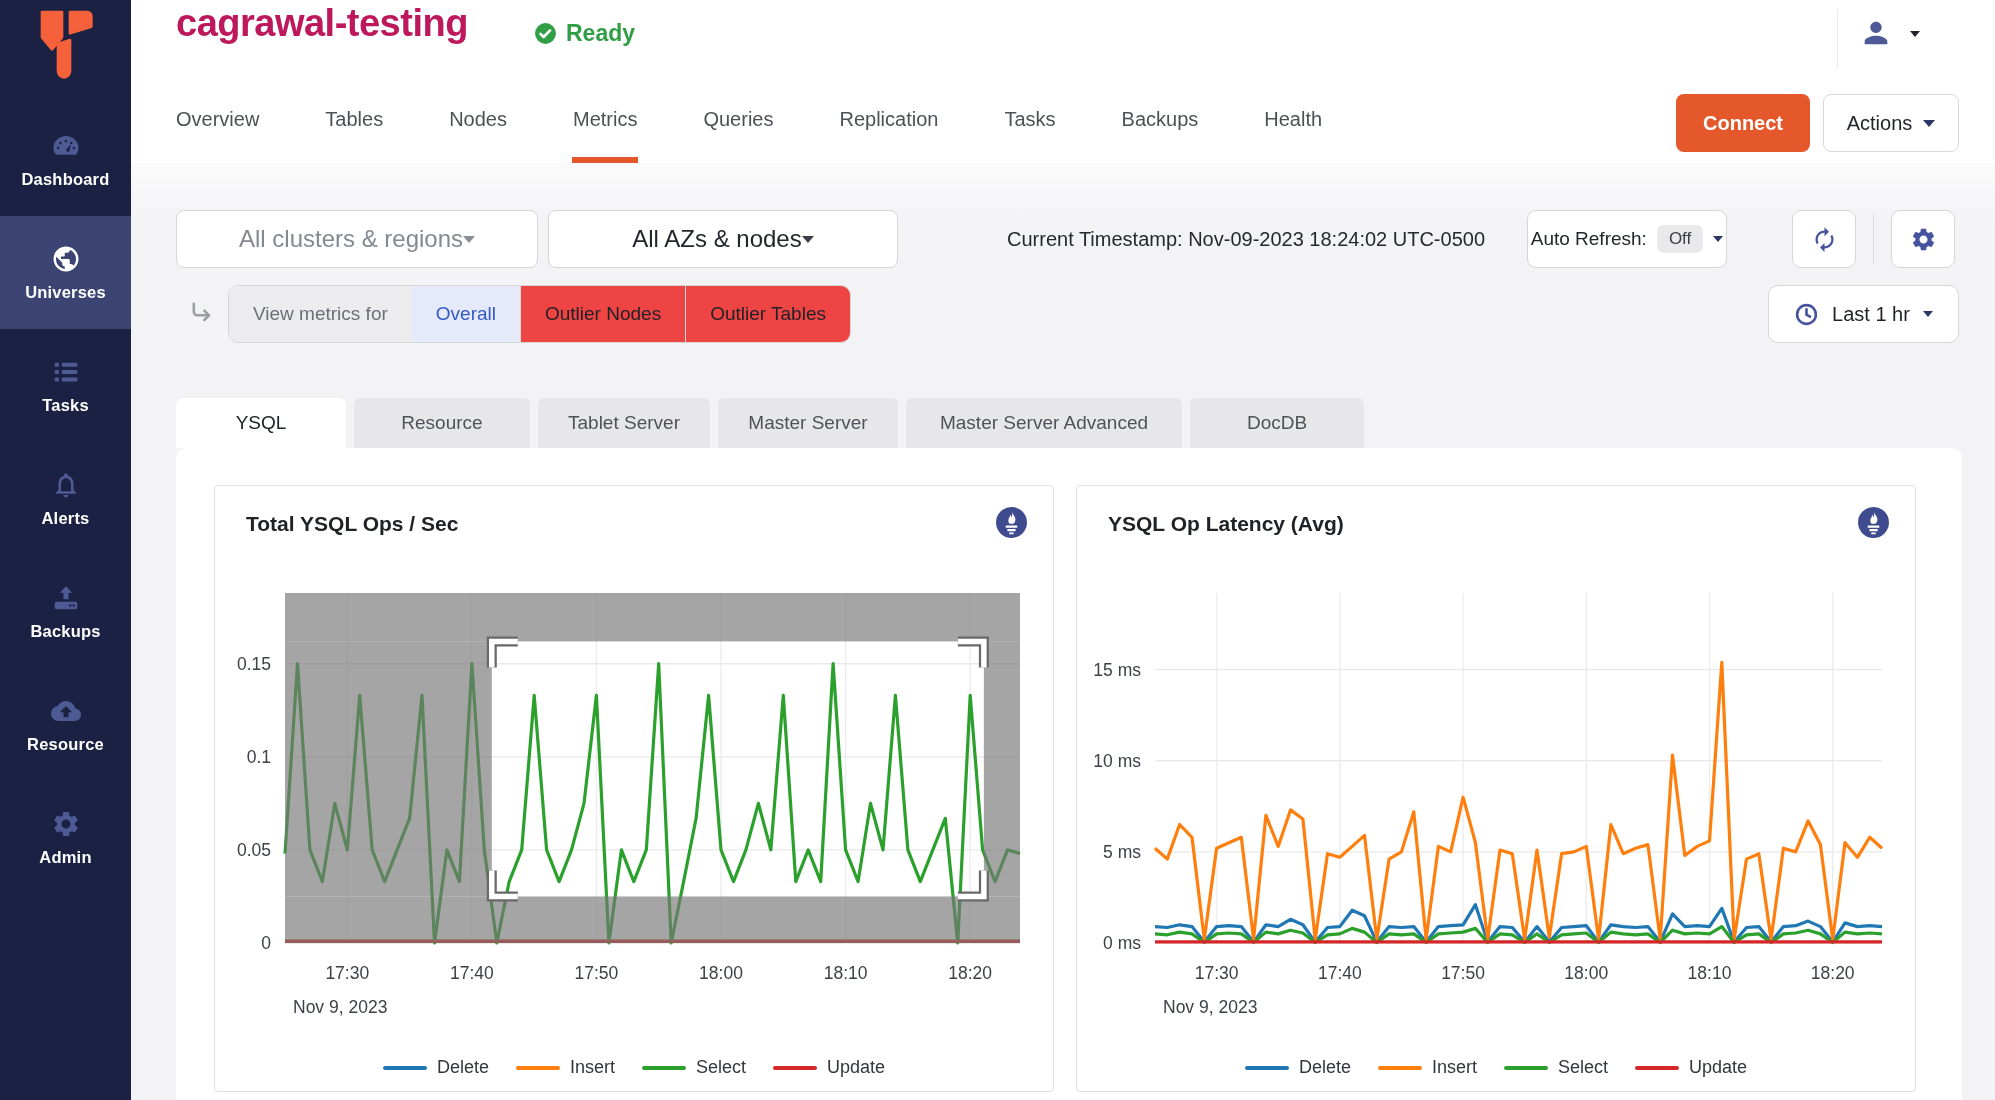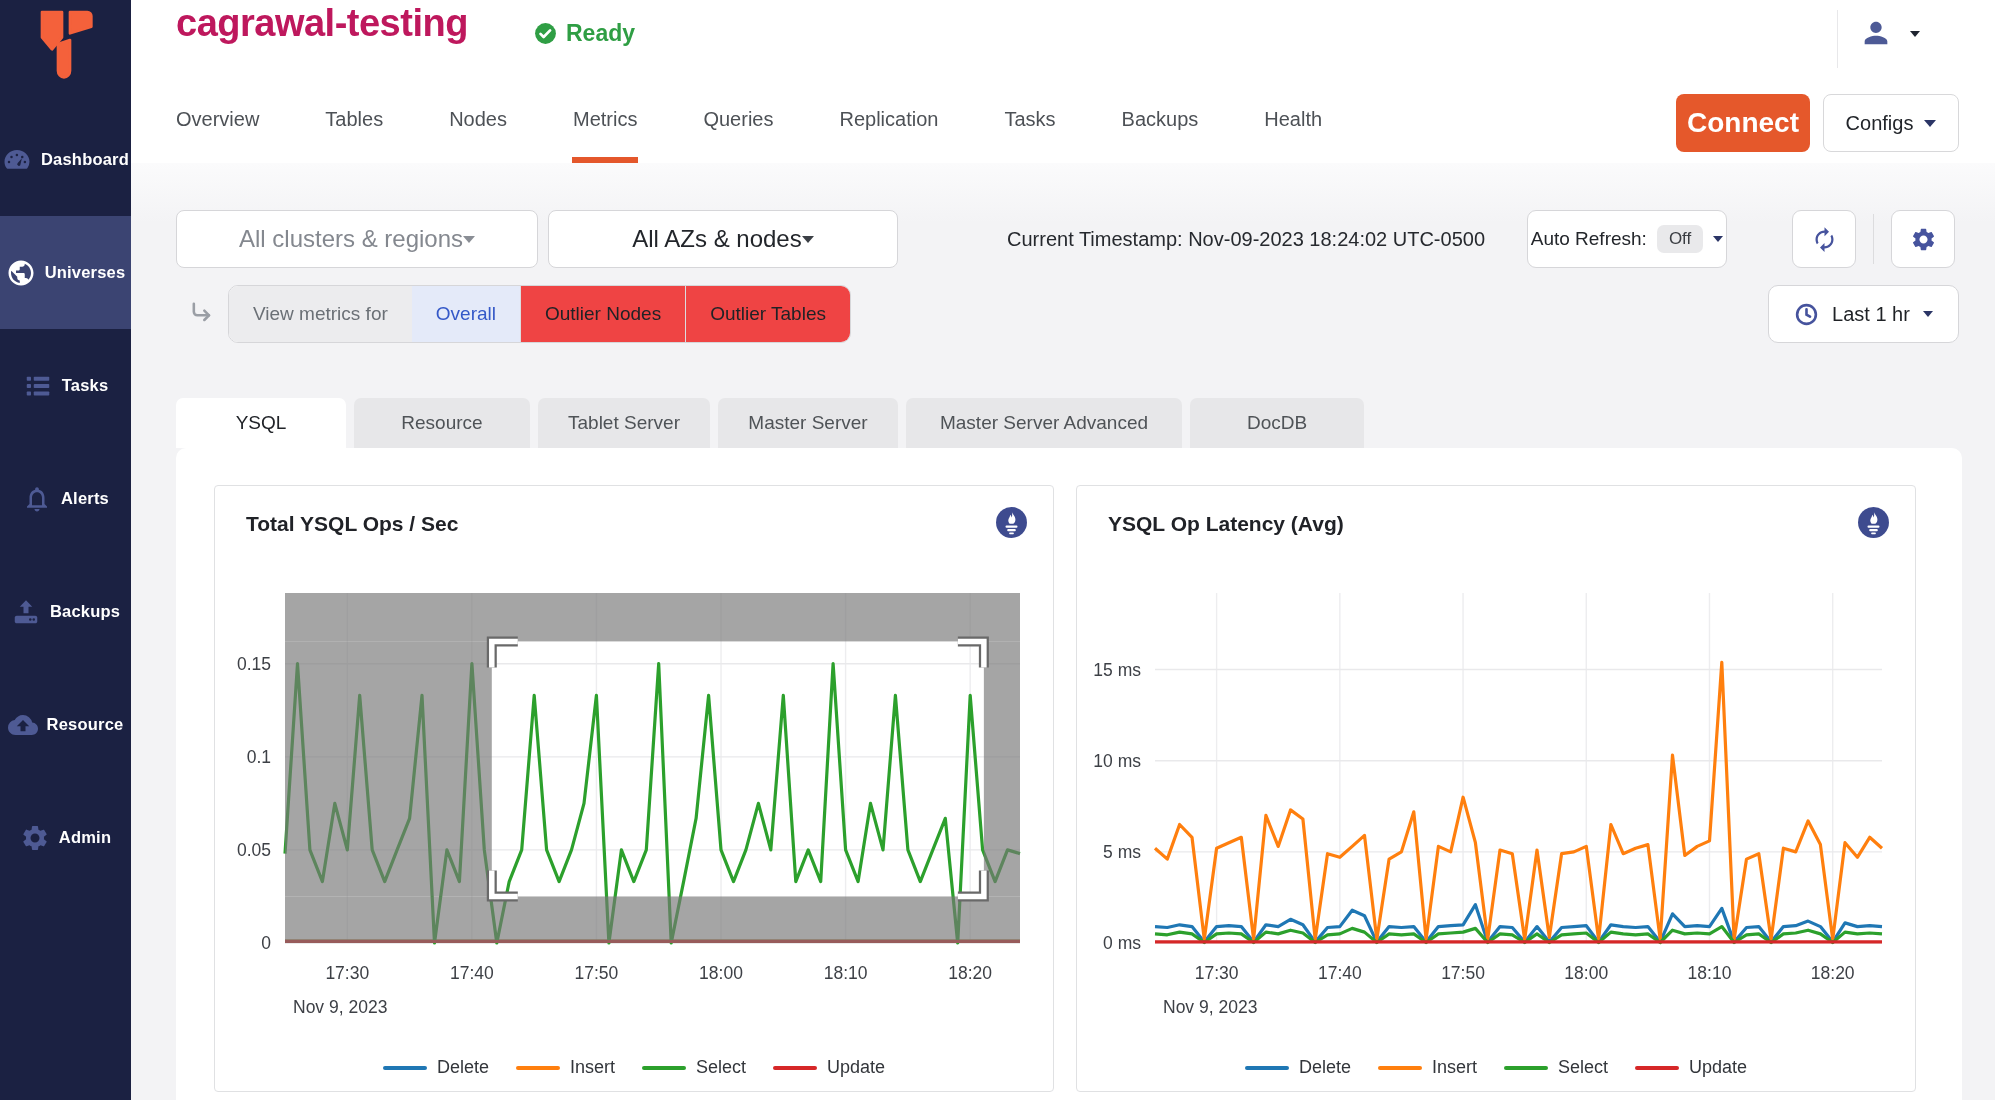--- a/index.html
+++ b/index.html
@@ -2,39 +2,39 @@
 <html><head>
 <meta charset="utf-8">
 <style>
   html,body{margin:0;padding:0;background:#fff}
   #app{position:relative;width:1995px;height:1100px;overflow:hidden;
        font-family:"Liberation Sans",sans-serif;background:#f4f4f6;}
   
   .sidebar{position:absolute;left:0;top:0;width:131px;height:1100px;background:#1b2142;}
   .logo{position:absolute;left:0;top:8px;width:131px;display:flex;justify-content:center;cursor:pointer}
   .side-nav{position:absolute;left:0;top:103px;width:131px;}
-  .side-item{height:113px;display:flex;flex-direction:row;align-items:center;
+  .side-item{height:113px;display:flex;flex-direction:column;align-items:center;
              justify-content:center;gap:9px;color:#4e5a94;cursor:pointer}
   .side-item .lbl{color:#fff;font-size:16.5px;font-weight:600;letter-spacing:.2px}
   .side-item.selected{background:#3b4472;color:#fff}
   .side-item svg .cut{fill:#1b2142}
   
   .topbar{position:absolute;left:131px;top:0;width:1864px;height:163px;background:#fff;}
   .page-title{position:absolute;left:45px;top:2px;font-size:38px;font-weight:800;
               color:#be185d;letter-spacing:-.5px}
   .ready-badge{position:absolute;left:402px;top:20px;display:flex;align-items:center;gap:8px;
                color:#2f9e44;font-size:23px;font-weight:700}
   .user-divider{position:absolute;left:1706px;top:10px;width:1px;height:58px;background:#e8e8ea}
   .user-icon{position:absolute;left:1728px;top:16px;cursor:pointer}
   .user-caret{position:absolute;left:1775px;top:32px;color:#1f2430}
   .navtabs{position:absolute;left:45px;top:75px;height:88px;display:flex;gap:66px;align-items:stretch}
   .navtab{position:relative;display:flex;align-items:center;font-size:20px;color:#4d5156;cursor:pointer}
   .navtab.active::after{content:"";position:absolute;left:-1px;right:-1px;bottom:0;height:6px;background:#e4572b}
   .btn-connect{position:absolute;left:1545px;top:94px;width:134px;height:58px;background:#e5582b;
-               border-radius:8px;color:#fff;font-size:28px;font-weight:700;display:flex;
+               border-radius:8px;color:#fff;font-size:20px;font-weight:700;display:flex;
                align-items:center;justify-content:center;cursor:pointer}
   .btn-actions{position:absolute;left:1692px;top:94px;width:136px;height:58px;background:#fff;
                border:1px solid #d8d8da;border-radius:8px;color:#22252a;font-size:20px;
                display:flex;align-items:center;justify-content:center;gap:11px;cursor:pointer;box-sizing:border-box}
   .tri{width:0;height:0;border-left:6px solid transparent;border-right:6px solid transparent;
        border-top:7px solid currentColor;display:inline-block}
   .tri.sm{border-left-width:5px;border-right-width:5px;border-top-width:6px}
   
   .content{position:absolute;left:131px;top:163px;width:1864px;height:945px;
            background:linear-gradient(#fbfbfc, #f3f3f5 60px);}
@@ -210,21 +210,21 @@
       <div class="navtab">
           <span>Backups</span>
         </div>
       <div class="navtab">
           <span>Health</span>
         </div>
     </div>
 
     <div class="btn-connect">Connect</div>
     <div class="btn-actions">
-      <span>Configs</span>
+      <span>Actions</span>
       <span class="tri" style="color:#2b3566"></span>
     </div>
   </div>
 
   <div class="content">
 
     <div class="dd dd1">
       <span>All clusters &amp; regions</span>
       <span class="tri"></span>
     </div>

